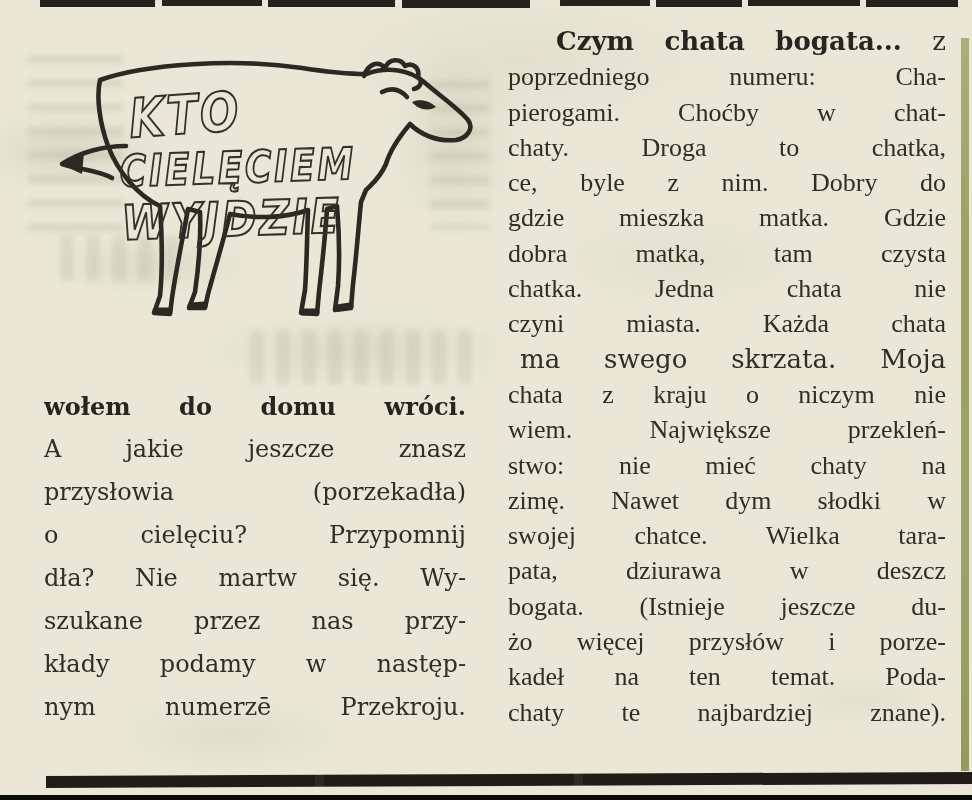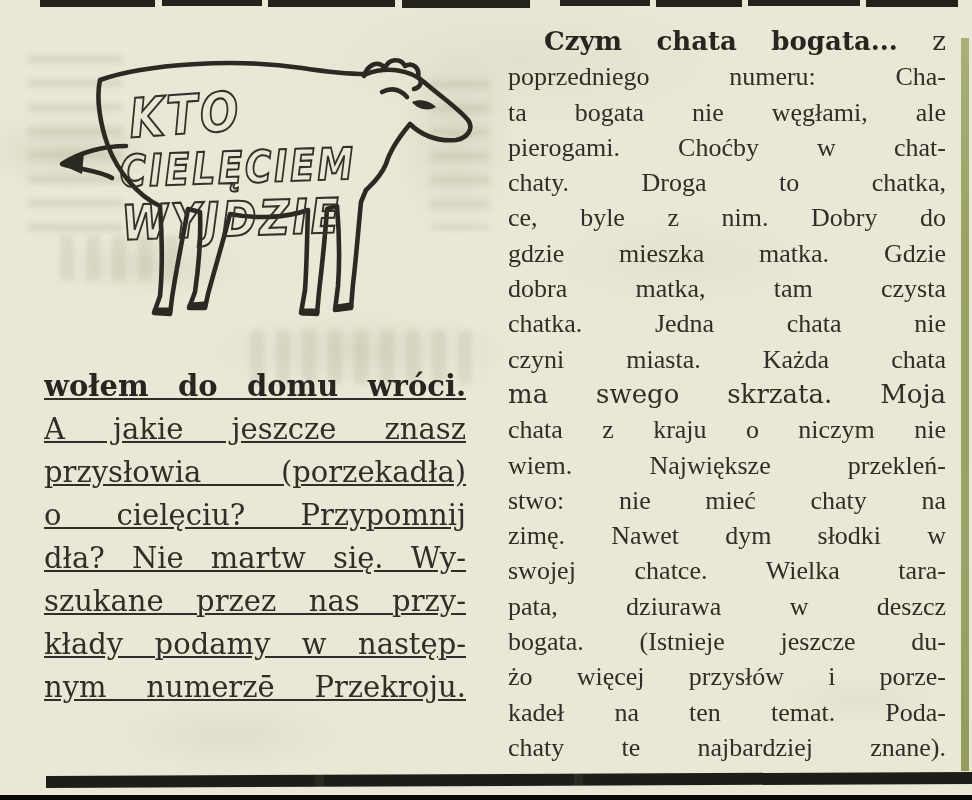--- a/index.html
+++ b/index.html
@@ -35,29 +35,29 @@
   #calf{position:absolute;left:30px;top:50px;width:460px;height:310px;}
   #calf path{fill:none;stroke:#2b2a22;stroke-width:4.6;stroke-linecap:round;stroke-linejoin:round;}
   #calf path.fill{fill:#2b2a22;stroke:none;}
   #calf path.hoof{stroke-width:7;}
   #calf text{
     font-family:"DejaVu Sans", sans-serif;font-weight:bold;font-style:italic;
     fill:none;stroke:#33322a;stroke-width:2.1;letter-spacing:3px;
   }
   
   .col{position:absolute;}
-  #leftcol{left:44px;top:365px;width:422px;font-size:29px;text-decoration:underline;}
+  #leftcol{left:44px;top:385px;width:422px;font-size:24px;}
   #leftcol .jline{height:43px;line-height:43px;}
   #rightcol{left:508px;top:24px;width:438px;font-size:26px;}
   #rightcol .jline{height:35.3px;line-height:35.3px;font-family:Liberation Serif, serif;}
   .jline{
     text-align:justify;text-align-last:justify;
     overflow:hidden;white-space:normal;
   }
-  .fline{display:flex;justify-content:space-between;align-items:baseline;overflow:hidden;}
+  .fline{display:flex;justify-content:space-between;align-items:baseline;overflow:hidden;margin-left:12px;}
   #rightcol .fline{height:35.3px;line-height:35.3px;}
   .b{font-weight:bold;color:#262520;}
   .i{}
   .indent{padding-left:36px;}
   
   #bottomrule{
     position:absolute;left:46px;top:776px;width:926px;height:12px;
     background:linear-gradient(90deg,#1e1d17 0 29%,#2a2922 29% 30%,#1e1d17 30% 57%,#2a2922 57% 58%,#1e1d17 58% 100%);
     transform:rotate(-0.25deg);transform-origin:left center;
   }
@@ -147,21 +147,20 @@
   </div>
 
   <div id="rightcol" class="col">
     <div class="fline indent">
       <span class="b">Czym</span>
       <span class="b">chata</span>
       <span class="b">bogata...</span>
       <span>z</span>
     </div>
     <div class="jline">poprzedniego numeru: Cha-</div>
-    <div class="jline">ta bogata nie węgłami, ale</div>
     <div class="jline">pierogami. Choćby w chat-</div>
     <div class="jline">chaty. Droga to chatka,</div>
     <div class="jline">ce, byle z nim. Dobry do</div>
     <div class="jline">gdzie mieszka matka. Gdzie</div>
     <div class="jline">dobra matka, tam czysta</div>
     <div class="jline">chatka. Jedna chata nie</div>
     <div class="jline">czyni miasta. Każda chata</div>
     <div class="fline">
       <span class="i">ma</span>
       <span class="i">swego</span>

